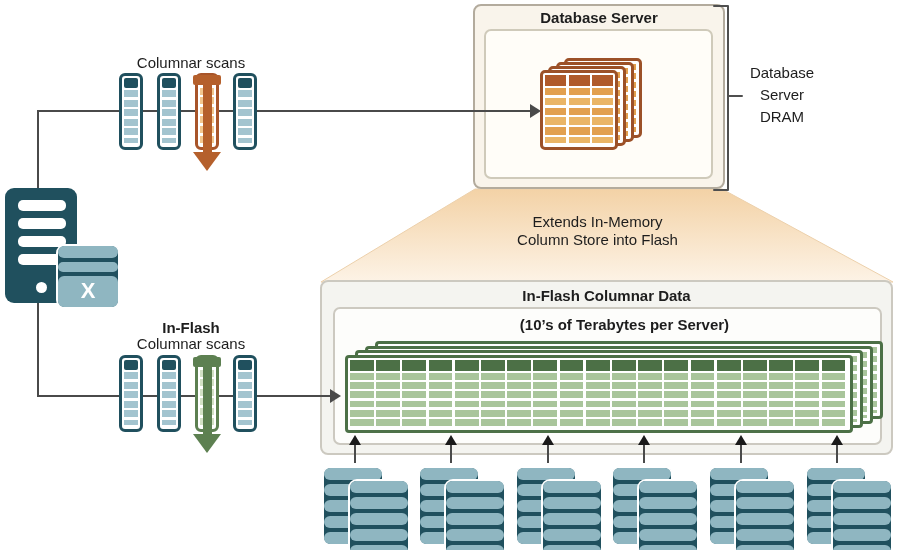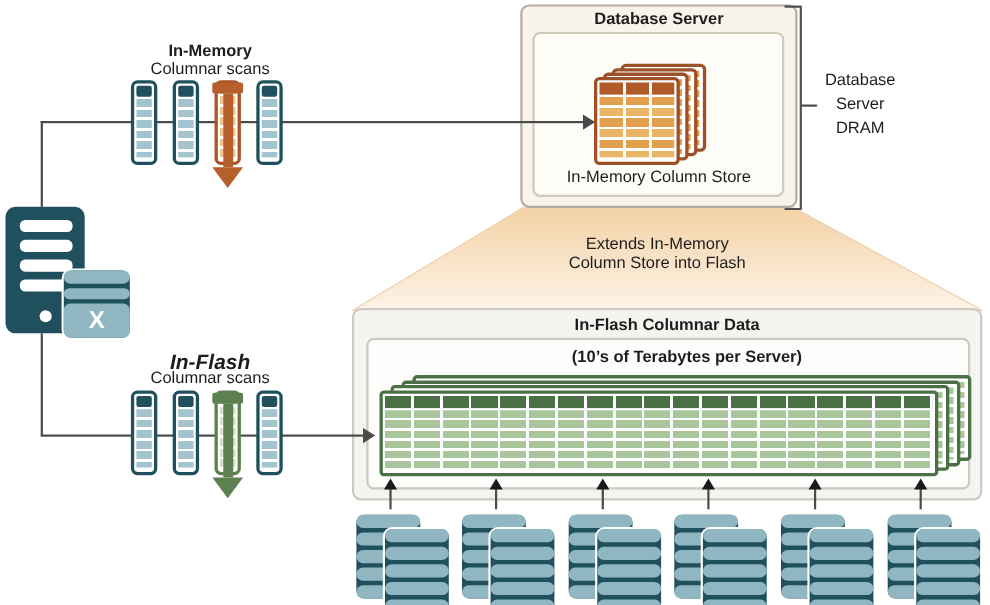--- a/index.html
+++ b/index.html
@@ -106,21 +106,20 @@
 
   <div>
     <div class="sga-layer" style="left:564px;top:58px;"></div>
     <div class="sga-layer" style="left:556px;top:62px;"></div>
     <div class="sga-layer" style="left:548px;top:66px;"></div>
     <div id="sga-front" style="left:540px;top:70px;">
       <div class="t-head"></div>
         <div class="t-body"></div>
     </div>
   </div>
-  <div class="txt" style="left:486px;top:152px;width:226px;font-size:15px;z-index:4;">In-Memory Column Store</div>
 
   <svg id="bracket" class="abs" style="left:708px;top:2px;" width="40" height="192">
     <path d="M6 4 H20 M20 4 V188 M6 188 H20 M20 94 H34" fill="none" stroke="#4f4f4f" stroke-width="2" stroke-linecap="round" stroke-linejoin="round"></path>
   </svg>
   <div class="txt" style="left:740px;top:62px;width:84px;font-size:15px;line-height:22px;">
     <div>Database</div>
     <div>Server</div>
     <div>DRAM</div>
   </div>
 
@@ -137,21 +136,20 @@
   <div>
     <div class="grid-layer" style="left:375px;top:341px;"></div>
     <div class="grid-layer" style="left:365px;top:346px;"></div>
     <div class="grid-layer" style="left:355px;top:350px;"></div>
     <div id="grid-front" style="left:345px;top:355px;">
       <div class="g-head"></div>
         <div class="g-body"></div>
     </div>
   </div>
 
-  <div class="txt bold" style="left:116px;top:38px;width:150px;font-size:15px;">In-Memory</div>
   <div class="txt" style="left:116px;top:54px;width:150px;font-size:15px;">Columnar scans</div>
   <div class="scan-col" style="left:119px;top:73px;">
       <div class="col-head"></div>
       <div class="col-body"></div>
     </div>
   <div class="scan-col" style="left:157px;top:73px;">
       <div class="col-head"></div>
       <div class="col-body"></div>
     </div>
   <div class="scan-col orange" style="left:195px;top:73px;">
@@ -160,21 +158,21 @@
   <div class="scan-col" style="left:233px;top:73px;">
       <div class="col-head"></div>
       <div class="col-body"></div>
     </div>
   <div class="scan-arrow orange" style="left:193px;top:75px;">
     <div class="sa-bar"></div>
       <div class="sa-shaft"></div>
       <div class="sa-head"></div>
   </div>
 
-  <div class="txt bold" style="left:116px;top:319px;width:150px;font-size:19px;font-style:italic;">In-Flash</div>
+  <div class="txt bold" style="left:116px;top:319px;width:150px;font-size:15px;">In-Flash</div>
   <div class="txt" style="left:116px;top:335px;width:150px;font-size:15px;">Columnar scans</div>
   <div class="scan-col" style="left:119px;top:355px;">
       <div class="col-head"></div>
       <div class="col-body"></div>
     </div>
   <div class="scan-col" style="left:157px;top:355px;">
       <div class="col-head"></div>
       <div class="col-body"></div>
     </div>
   <div class="scan-col green" style="left:195px;top:355px;">

